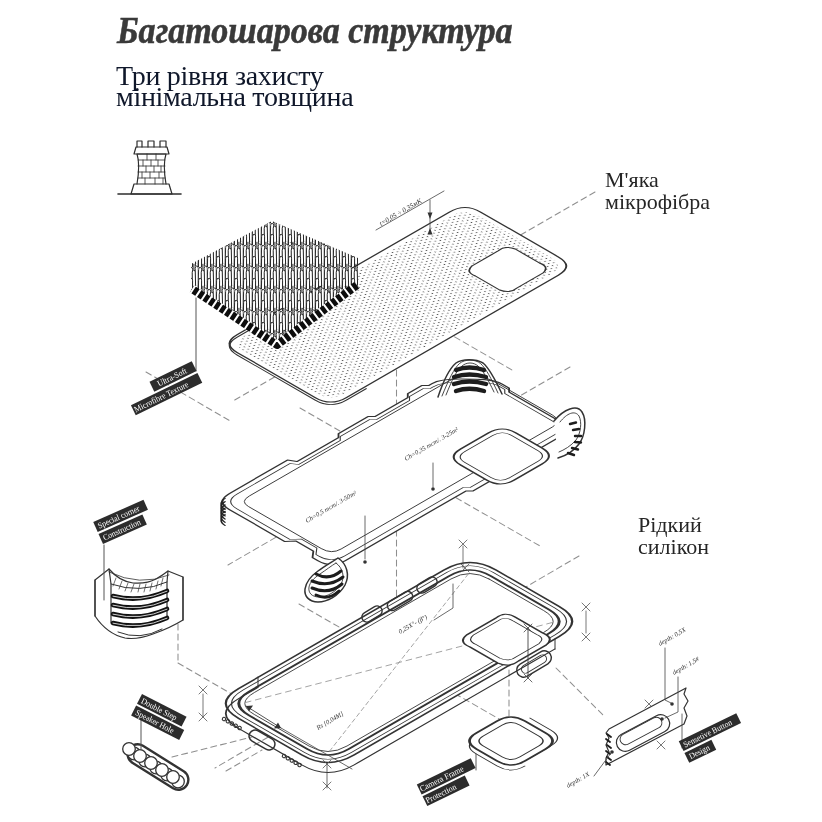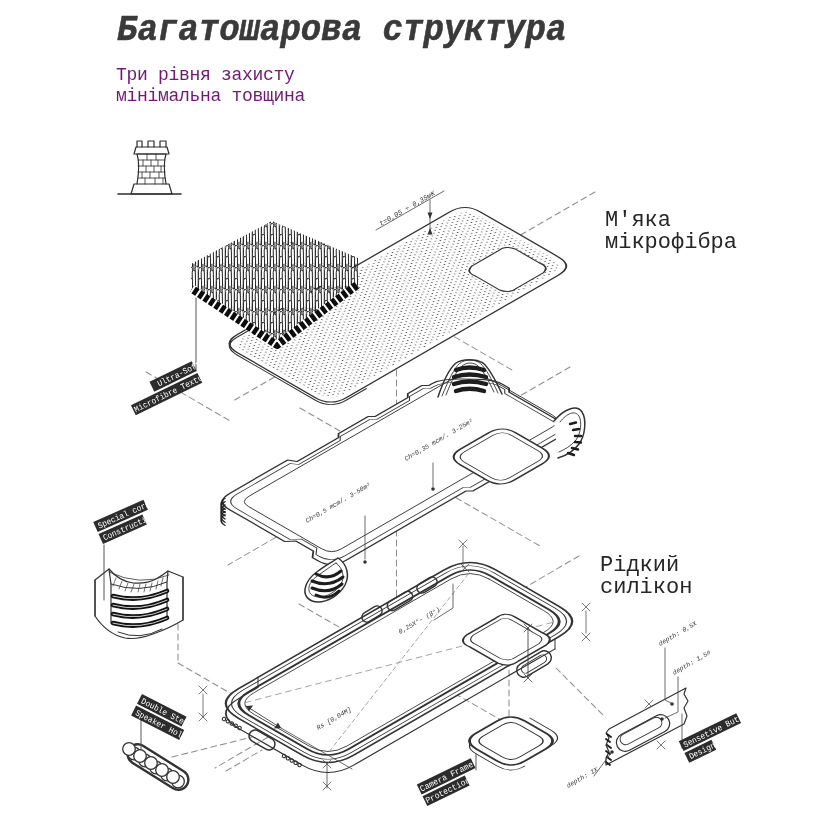--- a/index.html
+++ b/index.html
@@ -1,34 +1,34 @@
 <!DOCTYPE html>
 <html><head>
 <meta charset="utf-8">
 <style>
 html,body{margin:0;padding:0;background:#fff;}
 #page{position:relative;width:822px;height:822px;background:#fff;overflow:hidden;
-font-family:Liberation Mono, monospace;-webkit-font-smoothing:antialiased;}
+font-family:Liberation Serif, serif;-webkit-font-smoothing:antialiased;}
 .ttl{position:absolute;left:117px;top:9px;font-size:37px;font-weight:bold;font-style:italic;
 color:#3a3a3a;letter-spacing:0px;transform:scaleX(0.92);transform-origin:left top;-webkit-text-stroke:0.55px #3a3a3a;}
-.sub{position:absolute;left:116px;top:65px;font-size:18px;color:#701a75;line-height:21px;letter-spacing:-0.3px;}
-.rlab{position:absolute;font-size:22px;color:#262626;line-height:21.5px;letter-spacing:0px;margin-top:41px;}
+.sub{position:absolute;left:116px;top:65px;font-size:28px;color:#0f172a;line-height:21px;letter-spacing:-0.3px;}
+.rlab{position:absolute;font-size:22px;color:#262626;line-height:21.5px;letter-spacing:0px;}
 </style>
 </head>
 <body>
 <div id="page">
 
 <div class="ttl">Багатошарова структура</div>
 
 <div class="sub">Три рівня захисту<br>мінімальна товщина</div>
 
 <div class="rlab" style="left:605px;top:169px;">М'яка<br>мікрофібра</div>
 
 
-<div class="rlab" style="left:600px;top:514px;">Рідкий<br>силікон</div>
+<div class="rlab" style="left:638px;top:514px;">Рідкий<br>силікон</div>
 <svg width="822" height="822" viewBox="0 0 822 822" style="position:absolute;left:0;top:0;" fill="none" stroke-linecap="round" stroke-linejoin="round">
 <defs>
 <pattern id="dots" width="4.4" height="7.2" patternUnits="userSpaceOnUse">
   <circle cx="1.1" cy="1.4" r="0.65" fill="#383838" stroke="none"></circle>
   <circle cx="3.3" cy="5" r="0.65" fill="#383838" stroke="none"></circle>
 </pattern>
 <pattern id="fuzz" width="9" height="22" patternUnits="userSpaceOnUse">
   <g stroke="#1f1f1f" stroke-width="0.95" fill="#fff">
     <path d="M0.2,22 L0.6,5.5 Q0.7,3.2 2.2,3.3 Q3.7,3.4 3.6,5.7 L3.4,22 Z"></path>
     <path d="M3.4,22 L3.2,8.5 Q3.1,6 4.8,6 Q6.4,6 6.6,8.5 L6.6,22 Z"></path>

